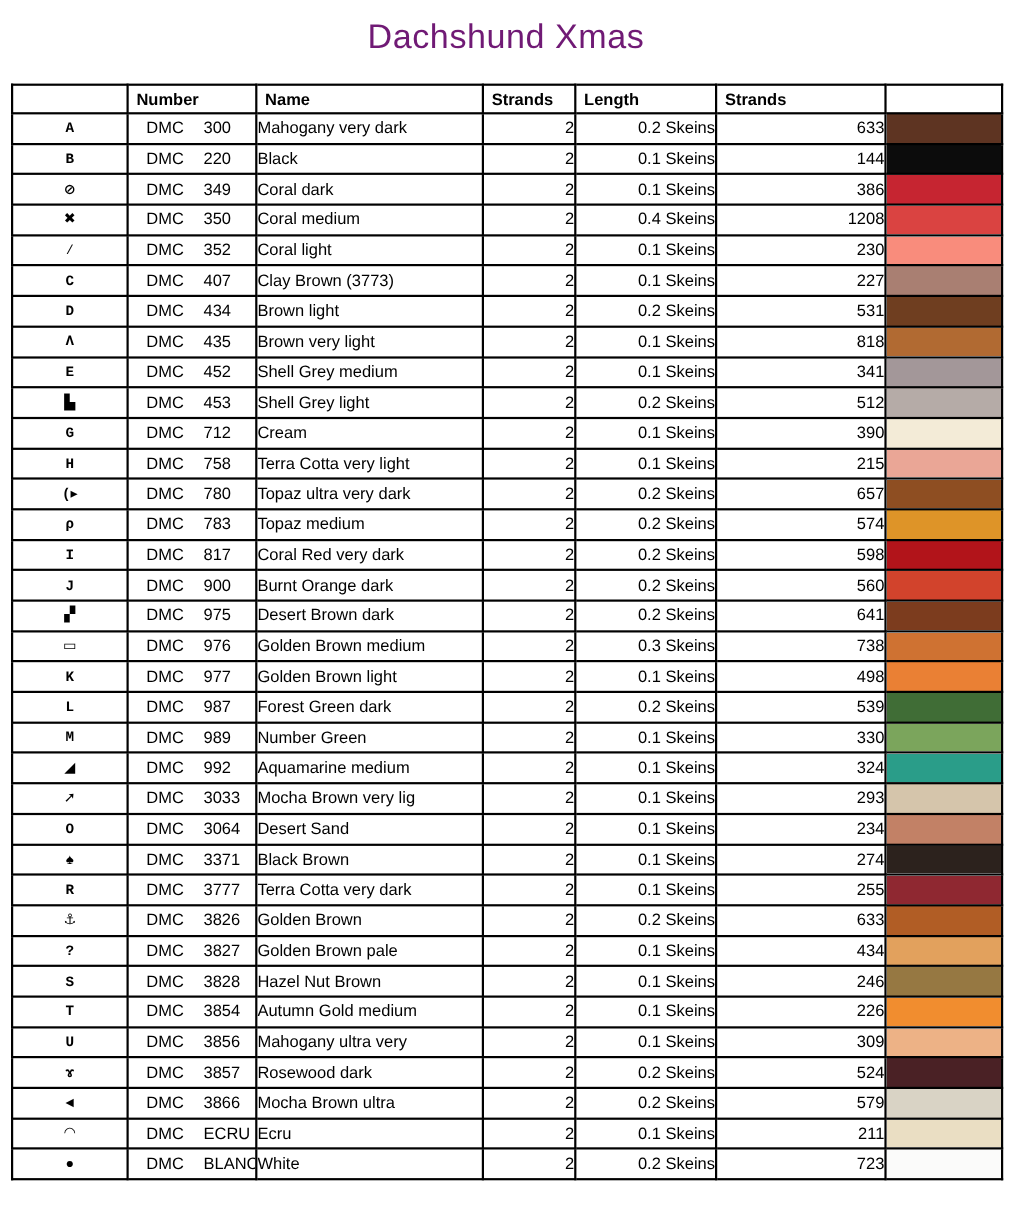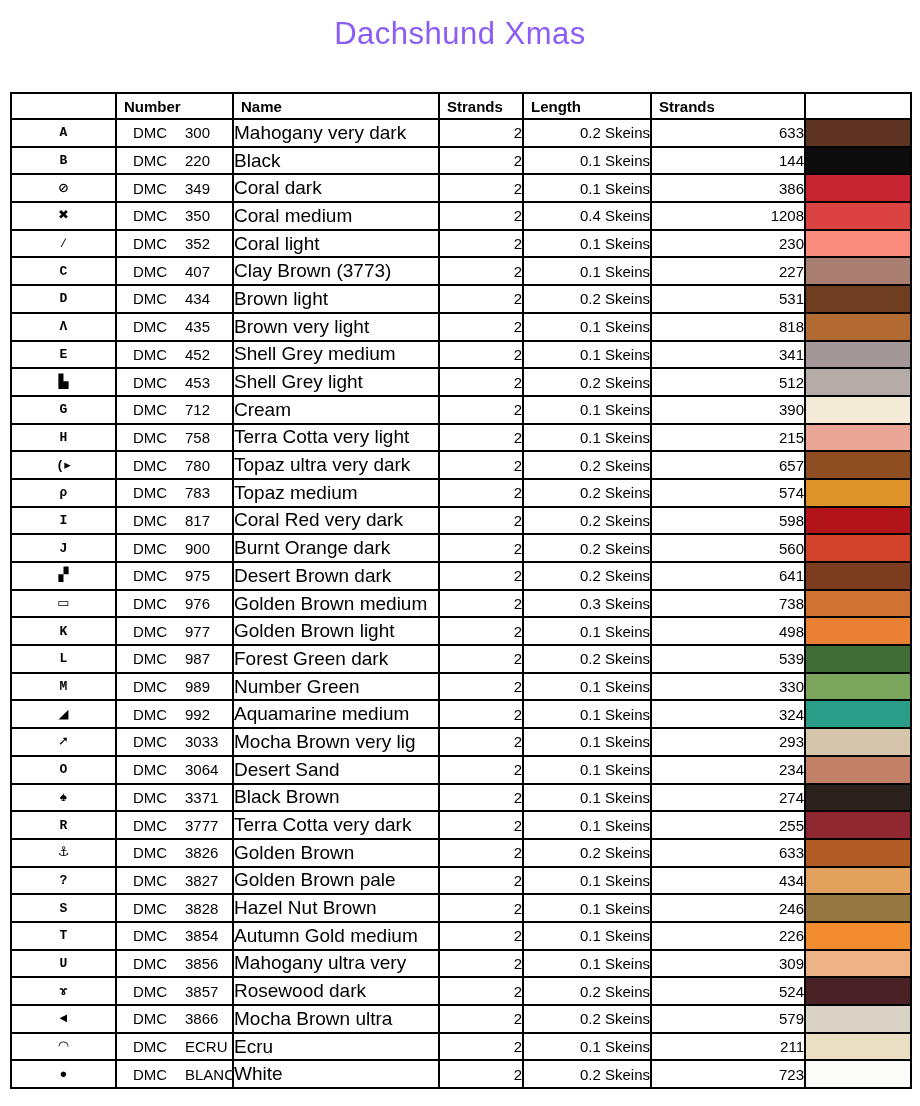--- a/index.html
+++ b/index.html
@@ -11,35 +11,34 @@
     color: #000;
   }
   .page {
     position: relative;
     width: 920px;
     height: 1106px;
     background: #ffffff;
     overflow: hidden;
   }
   .title {
-    margin: 12px;
-    padding-top: 4px;
+    margin: 0;
+    padding-top: 16px;
     height: 60px;
     text-align: center;
     font-size: 31px;
     font-weight: 400;
     letter-spacing: 0.5px;
-    color: #8b5cf6;
+    color: #701a75;
   }
   table.key {
     border-collapse: collapse;
     table-layout: fixed;
     margin-left: 10px;
     width: 900px;
-    margin-top: 16px;
   }
   table.key td, table.key th {
     border: 2px solid #000;
     padding: 0;
     overflow: hidden;
     white-space: nowrap;
     background: #fff;
   }
   
   col.c-sym     { width: 105px; }
@@ -71,21 +70,21 @@
   td.number { vertical-align: middle; }
   td.number .num-wrap {
     display: flex;
     padding-left: 16px;
     font-size: 15px;
   }
   td.number .brand { width: 52px; flex: 0 0 52px; }
   td.number .code  { flex: 1; }
   td.name {
     vertical-align: middle;
-    font-size: 19px;
+    font-size: 15px;
     padding-left: 7px;
   }
   td.right {
     vertical-align: middle;
     font-size: 15px;
     text-align: right;
     padding-right: 4px;
   }
   td.swatch { background: #fff; }
 </style>

